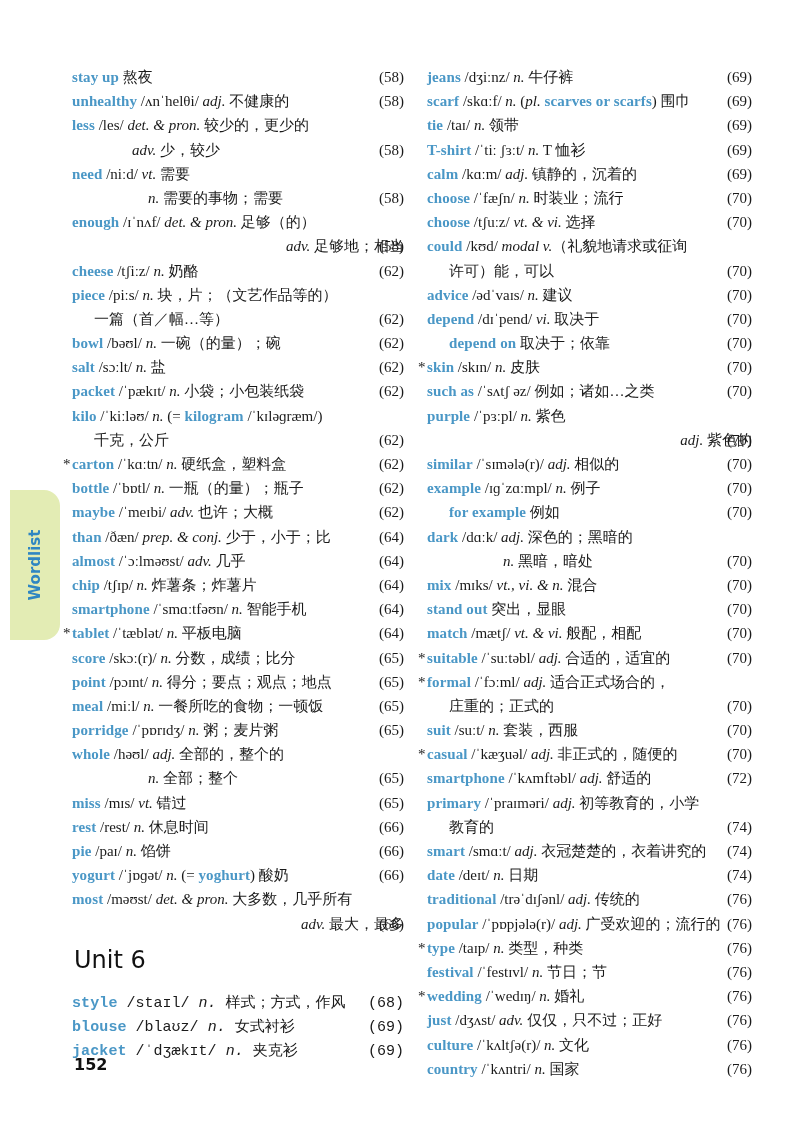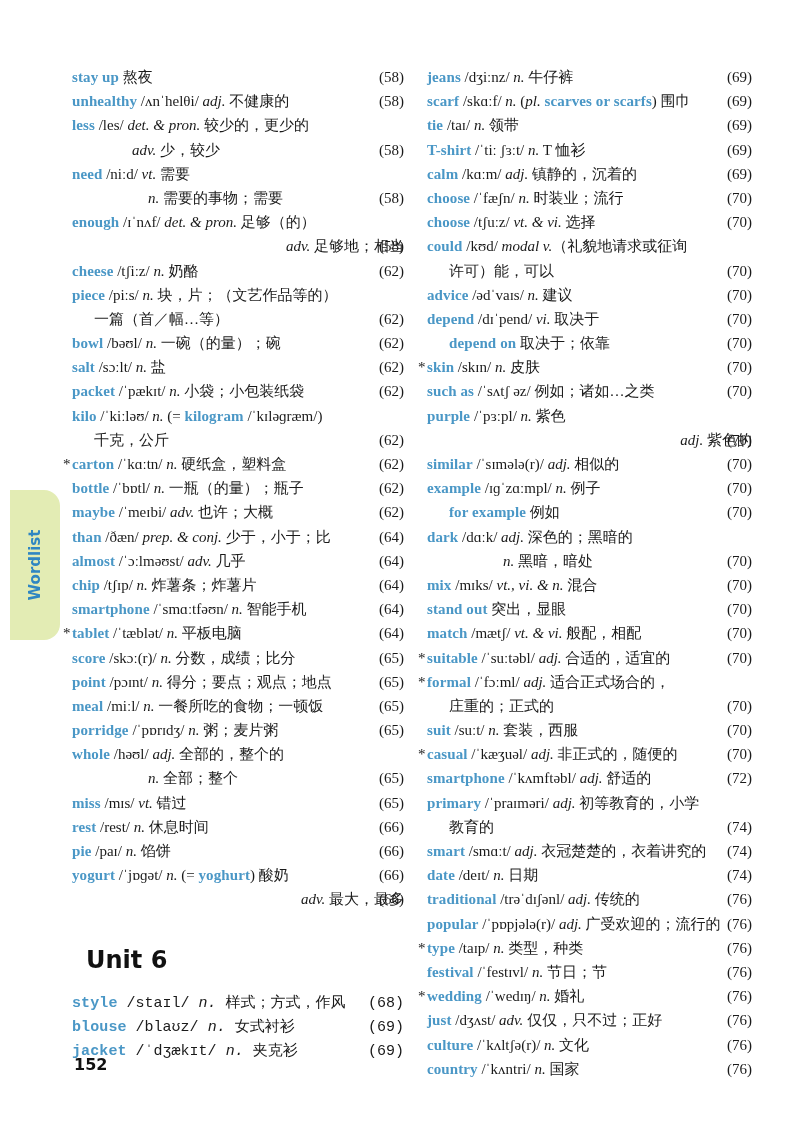--- a/index.html
+++ b/index.html
@@ -17,21 +17,21 @@
   .line { position:relative; height:24.2px; line-height:24.2px; font-size:15px; white-space:nowrap; }
   .star { position:absolute; left:-9px; top:0; font-size:15px; }
   .hw { color:#4a97c6; font-weight:bold; letter-spacing:0.1px; }
   .it { font-style:italic; }
   .page { position:absolute; right:0; top:0; }
   .indent1 { padding-left:22px; }
   .indent-n { padding-left:76px; }
   .indent-adv { padding-left:60px; }
   .indent-adv2 { padding-left:96px;text-align:right; }
   .unit-heading { position:absolute; left:74px; top:946px; font-family:"DejaVu Sans", sans-serif;
-                  font-weight:bold; font-size:24px; color:#111;margin-left:12px; }
+                  font-weight:normal; font-size:24px; color:#111; }
   .unit-list { position:absolute; left:72px; top:992px; width:332px;font-family:Liberation Mono, monospace; }
   .page-number { position:absolute; left:74px; top:1055px; font-family:"DejaVu Sans", sans-serif;
                  font-weight:bold; font-size:16px; color:#111; }
 </style>
 </head>
 <body>
 
 <div class="side-tab">
   <span class="side-tab-label">Wordlist</span>
 </div>
@@ -64,20 +64,21 @@
     <div class="line"><span class="hw">score</span><span> /skɔː(r)/ </span><span class="it">n.</span><span> 分数，成绩；比分</span><span class="page">(65)</span></div>
     <div class="line"><span class="hw">point</span><span> /pɔɪnt/ </span><span class="it">n.</span><span> 得分；要点；观点；地点</span><span class="page">(65)</span></div>
     <div class="line"><span class="hw">meal</span><span> /miːl/ </span><span class="it">n.</span><span> 一餐所吃的食物；一顿饭</span><span class="page">(65)</span></div>
     <div class="line"><span class="hw">porridge</span><span> /ˈpɒrɪdʒ/ </span><span class="it">n.</span><span> 粥；麦片粥</span><span class="page">(65)</span></div>
     <div class="line"><span class="hw">whole</span><span> /həʊl/ </span><span class="it">adj.</span><span> 全部的，整个的</span></div>
     <div class="line indent-n"><span class="it">n.</span><span> 全部；整个</span><span class="page">(65)</span></div>
     <div class="line"><span class="hw">miss</span><span> /mɪs/ </span><span class="it">vt.</span><span> 错过</span><span class="page">(65)</span></div>
     <div class="line"><span class="hw">rest</span><span> /rest/ </span><span class="it">n.</span><span> 休息时间</span><span class="page">(66)</span></div>
     <div class="line"><span class="hw">pie</span><span> /paɪ/ </span><span class="it">n.</span><span> 馅饼</span><span class="page">(66)</span></div>
     <div class="line"><span class="hw">yogurt</span><span> /ˈjɒɡət/ </span><span class="it">n.</span><span> (= </span><span class="hw">yoghurt</span><span>) 酸奶</span><span class="page">(66)</span></div>
+    <div class="line"><span class="hw">most</span><span> /məʊst/ </span><span class="it">det. &amp; pron.</span><span> 大多数，几乎所有</span></div>
     <div class="line indent-adv2"><span class="it">adv.</span><span> 最大，最多</span><span class="page">(66)</span></div>
   </div>
 <div class="unit-heading">Unit 6</div>
 <div class="unit-list" id="unit-list">
     <div class="line"><span class="hw">style</span><span> /staɪl/ </span><span class="it">n.</span><span> 样式；方式，作风</span><span class="page">(68)</span></div>
     <div class="line"><span class="hw">blouse</span><span> /blaʊz/ </span><span class="it">n.</span><span> 女式衬衫</span><span class="page">(69)</span></div>
     <div class="line"><span class="hw">jacket</span><span> /ˈdʒækɪt/ </span><span class="it">n.</span><span> 夹克衫</span><span class="page">(69)</span></div>
   </div>
 <div class="col col-right" id="col-right">
     <div class="line"><span class="hw">jeans</span><span> /dʒiːnz/ </span><span class="it">n.</span><span> 牛仔裤</span><span class="page">(69)</span></div>

